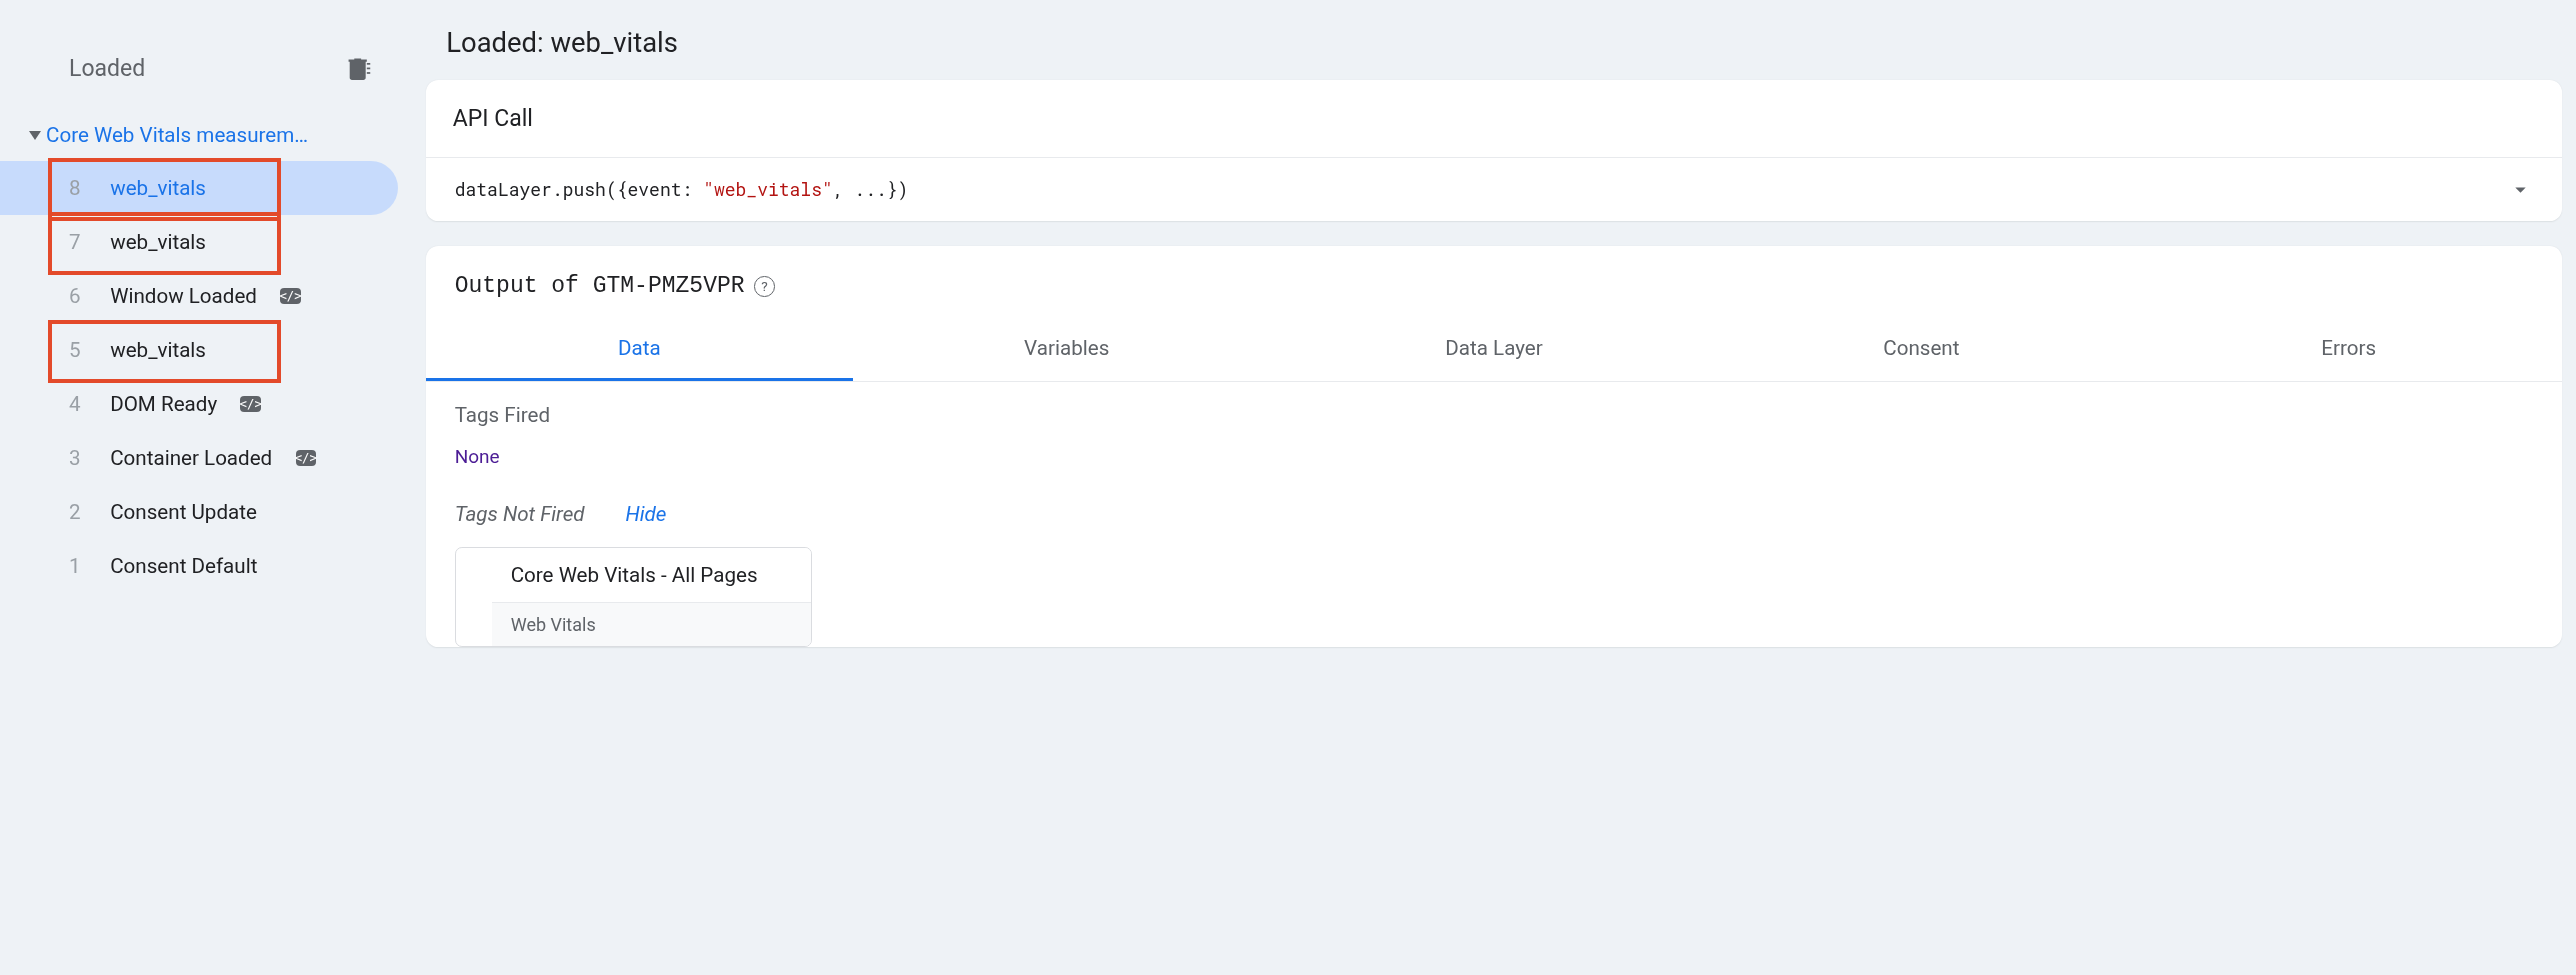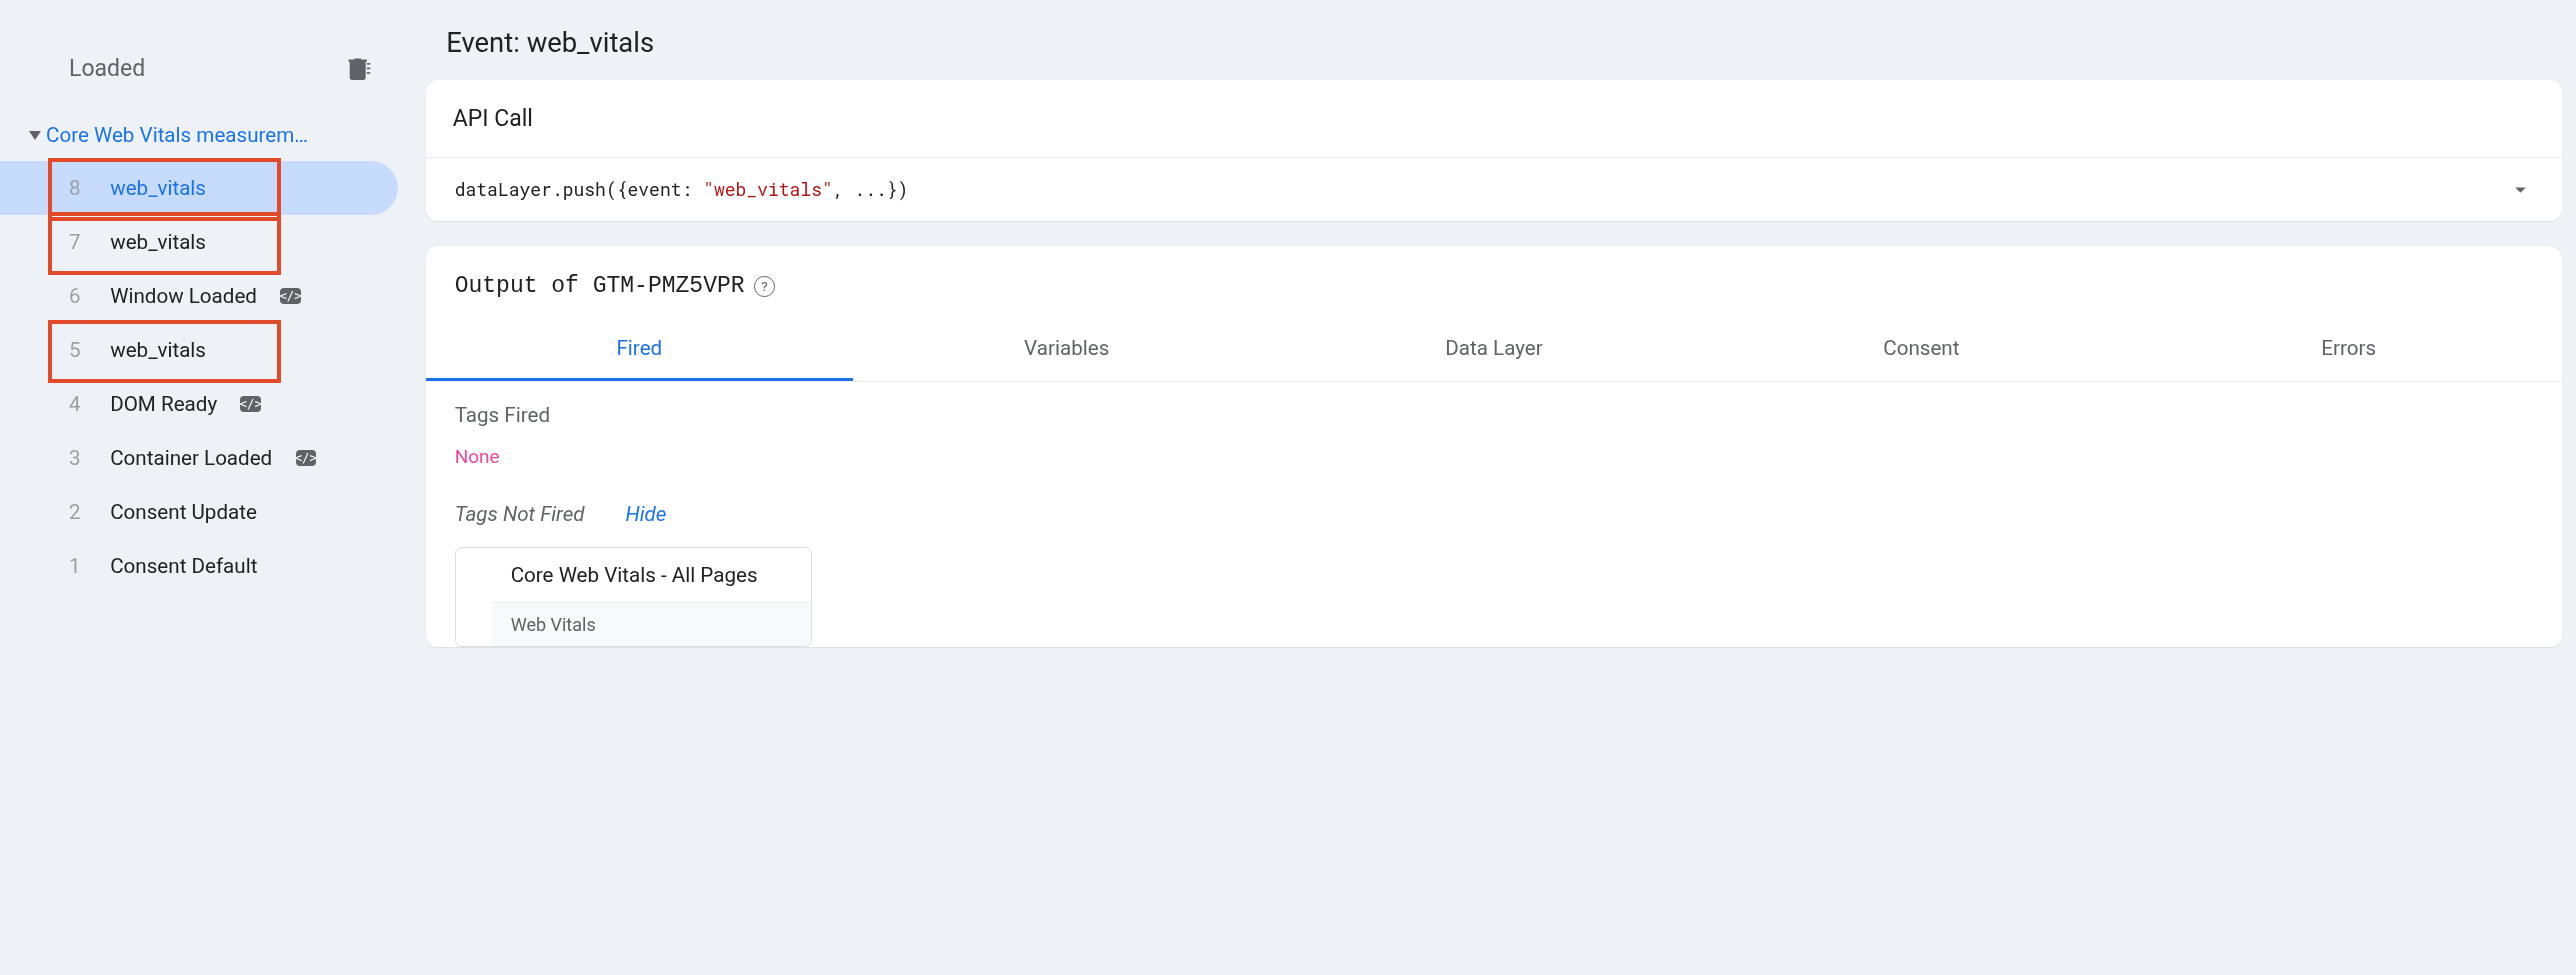--- a/index.html
+++ b/index.html
@@ -166,21 +166,21 @@
   border-bottom-color:#1a73e8;
 }
 .section-label {
   color:#5f6368;
   font-size: 20.6px;
   padding: 20.6px 29px 6.9px 29px;
 }
 .none-text {
   padding: 11px 29px 20.6px 29px;
   font-size: 19px;
-  color:#ec4899;
+  color:#4c1d95;
 }
 .not-fired-row {
   display:flex;align-items:center;gap:41px;
   padding: 13.7px 29px 13.7px 29px;
   font-style: italic;
 }
 .link { color:#1a73e8; font-size:20.6px; }
 .tag-card {
   margin: 6.9px 29px 27.4px 29px;
   border: 0.7px solid #dadce0;
@@ -264,21 +264,21 @@
           </div>
           <div class="event-item">
             <span class="event-num">1</span>
             <span class="event-label">Consent Default</span>
           </div>
         </div>
     </div>
   </aside>
 
   <main class="main">
-    <h1 class="event-title">Event: web_vitals</h1>
+    <h1 class="event-title">Loaded: web_vitals</h1>
 
     <div class="card">
       <div class="card-section">
         <div class="card-title">API Call</div>
       </div>
       <div class="card-divider"></div>
       <div class="api-row">
         <span class="api-code">
           <span class="kw1">dataLayer.push({event: </span><span class="str">"web_vitals"</span><span class="kw1">, ...})</span>
         </span>
@@ -288,21 +288,21 @@
       </div>
     </div>
 
     <div class="card">
       <div class="output-head">
         <span class="output-title">Output of GTM-PMZ5VPR</span>
         <span class="help-icon">?</span>
       </div>
 
       <div class="tabs" id="tabs">
-          <button class="tab active">Fired</button>
+          <button class="tab active">Data</button>
           <button class="tab">Variables</button>
           <button class="tab">Data Layer</button>
           <button class="tab">Consent</button>
           <button class="tab">Errors</button>
         </div>
 
       <div class="section-label">Tags Fired</div>
       <div class="none-text">None</div>
 
       <div class="not-fired-row">

